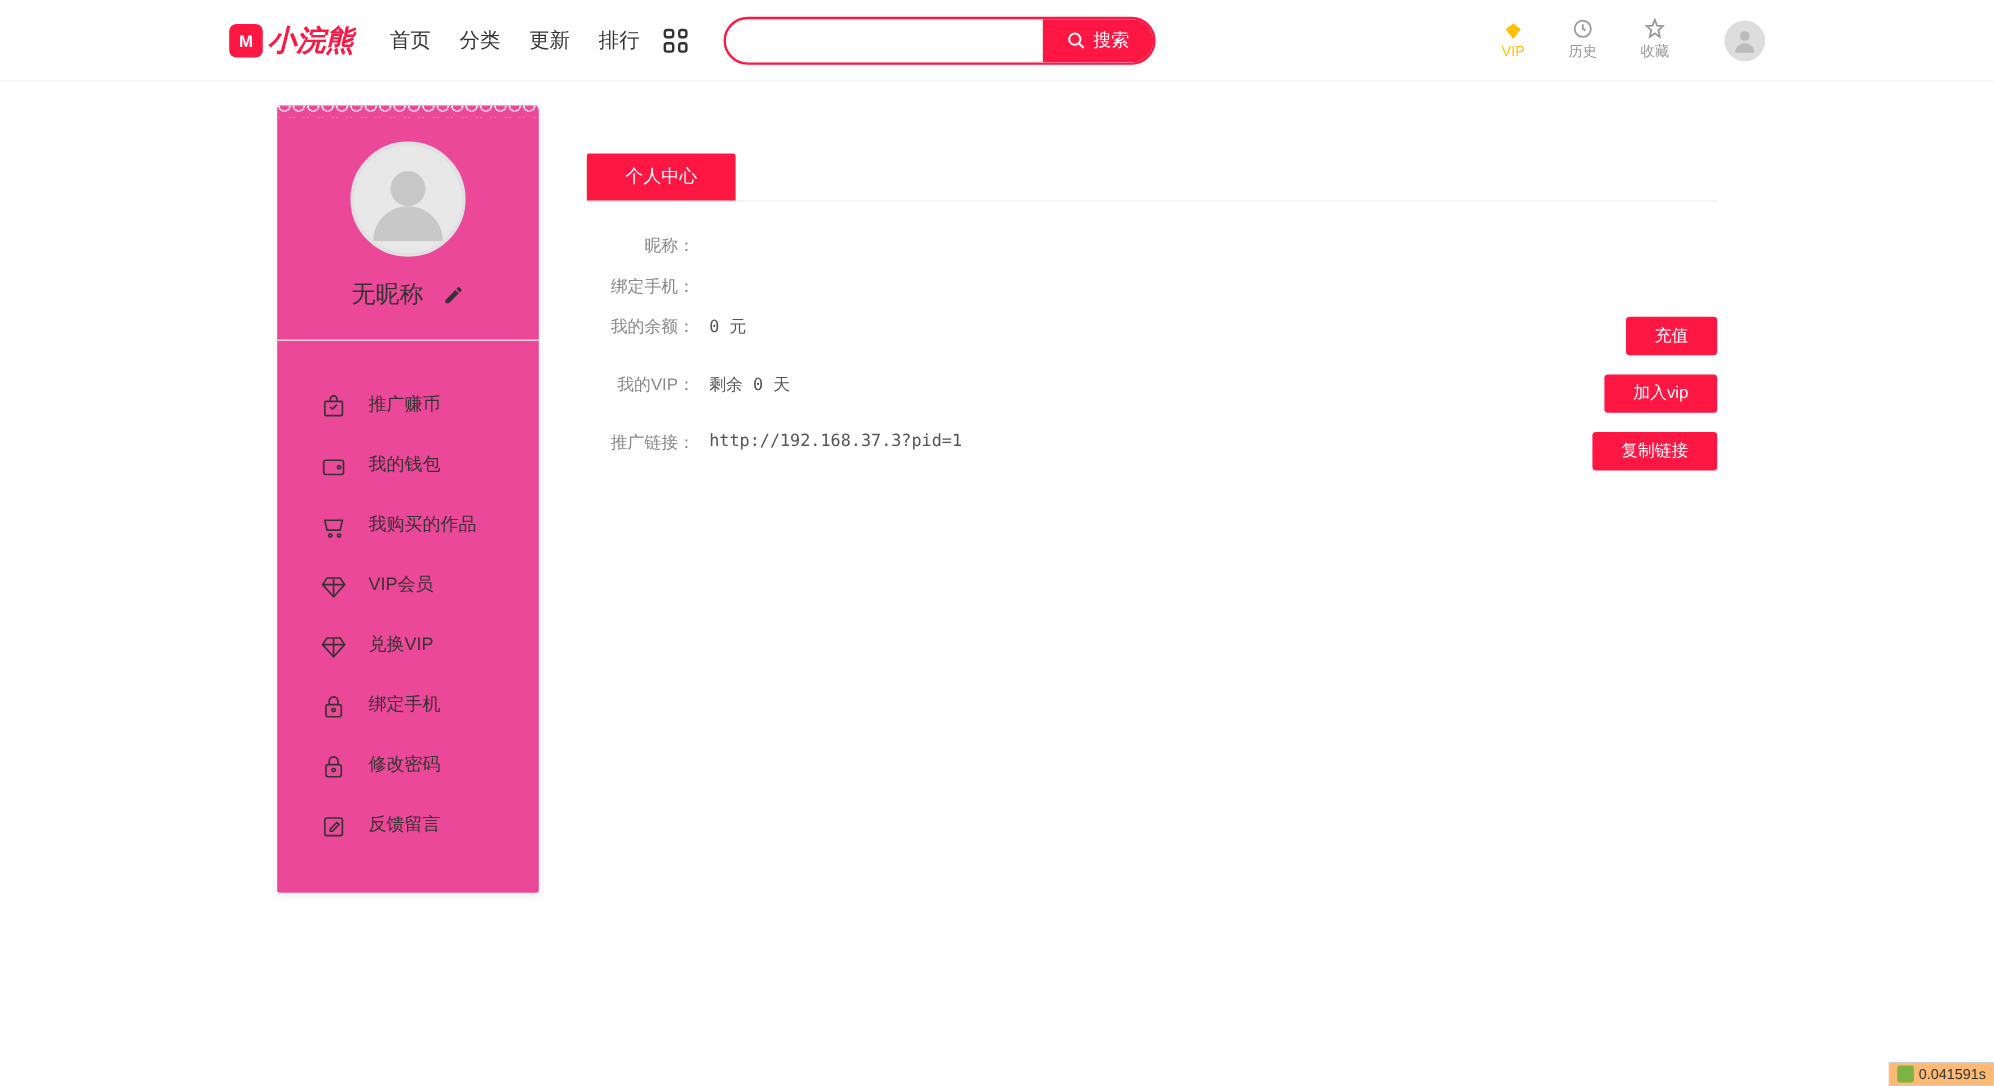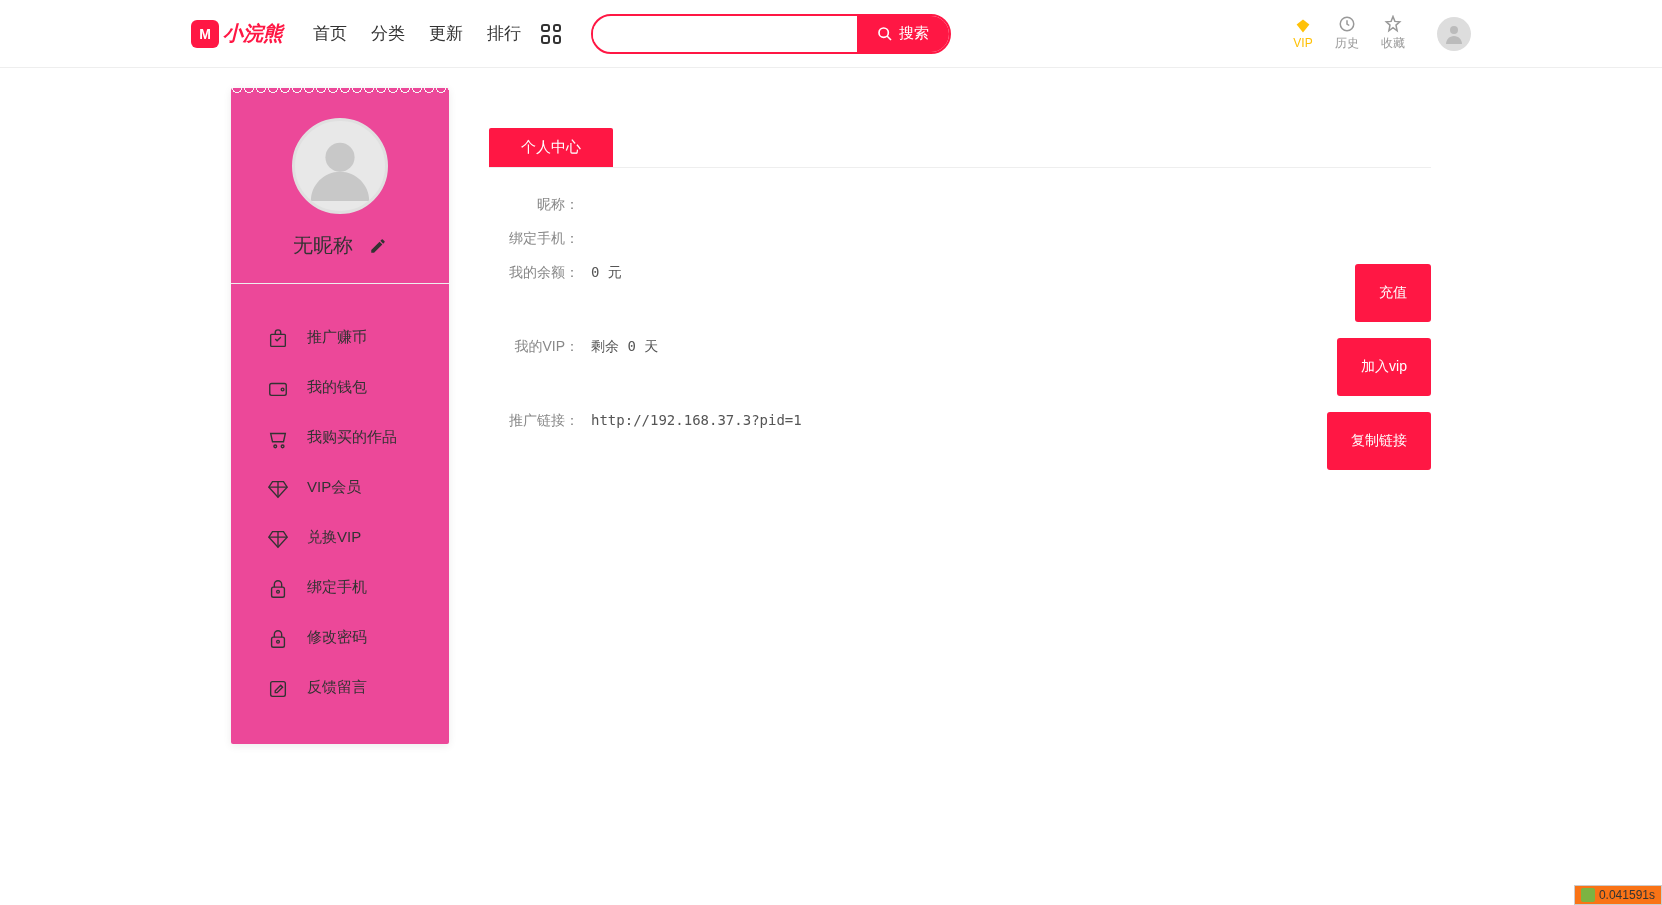--- a/index.html
+++ b/index.html
@@ -3,29 +3,29 @@
 <meta charset="utf-8">
 <style>
 * { margin: 0; padding: 0; box-sizing: border-box; }
 body { font-family: "Microsoft YaHei", Arial, sans-serif; background: #fff; color: #333; }
 
 
 .header { border-bottom: 1px solid #eee; height: 68px; display: flex; align-items: center; padding: 0 40px; }
 .header-inner { width: 100%; max-width: 1280px; margin: 0 auto; display: flex; align-items: center; }
 .logo { display: flex; align-items: center; margin-right: 30px; }
 .logo-badge { width: 28px; height: 28px; background: #ff1744; border-radius: 6px; display: flex; align-items: center; justify-content: center; color: #fff; font-weight: bold; font-size: 14px; margin-right: 4px; }
-.logo-text { font-size: 20px; font-weight: bold; color: #ff1744; font-style: italic; }
+.logo-text { font-size: 24px; font-weight: bold; color: #ff1744; font-style: italic; }
 .nav { display: flex; gap: 24px; margin-right: 20px; justify-content: space-between; }
 .nav-item { font-size: 17px; color: #333; cursor: pointer; }
 .grid-icon { width: 20px; height: 20px; display: grid; grid-template-columns: 1fr 1fr; grid-template-rows: 1fr 1fr; gap: 3px; margin-right: 30px; cursor: pointer; }
 .grid-icon span { border: 2px solid #333; border-radius: 3px; }
 .search-wrap { display: flex; align-items: center; border: 2px solid #ff1744; border-radius: 30px; overflow: hidden; height: 40px; width: 360px; }
 .search-input { flex: 1; border: none; outline: none; padding: 0 16px; font-size: 14px; }
 .search-btn { background: #ff1744; color: #fff; border: none; height: 100%; padding: 0 20px; display: flex; align-items: center; gap: 6px; cursor: pointer; font-size: 15px; }
-.header-right { margin-left: auto; display: flex; align-items: center; gap: 22px; }
+.header-right { margin-left: auto; display: flex; align-items: center; gap: 36px; }
 .hr-item { display: flex; flex-direction: column; align-items: center; font-size: 12px; color: #999; cursor: pointer; }
 .hr-item.vip { color: #ffc107; }
 .hr-item .icn { font-size: 18px; margin-bottom: 2px; }
 .avatar-hdr { width: 34px; height: 34px; border-radius: 50%; background: #ddd; display: flex; align-items: center; justify-content: center; margin-left: 10px; }
 
 
 .container { max-width: 1280px; margin: 0 auto; display: flex; gap: 40px; padding: 20px 40px; align-items: flex-start; }
 .sidebar { width: 218px; background: #ec4899; box-shadow: 0 2px 8px rgba(0,0,0,0.08); border-radius: 2px; position: relative; }
 .sidebar::before { content: ""; display: block; height: 10px; background-image: radial-gradient(circle at 6px 0, transparent 4px, #f5f5f5 4px, #f5f5f5 5px, transparent 5px); background-size: 12px 10px; background-repeat: repeat-x; }
 .side-profile { text-align: center; padding: 20px 0 24px; border-bottom: 1px solid #eee; }
@@ -37,24 +37,24 @@
 .side-menu-item .micn { width: 22px; height: 22px; display: flex; align-items: center; justify-content: center; }
 
 
 .main { flex: 1; padding-top: 40px; }
 .tab-header { border-bottom: 1px solid #eee; display: flex; }
 .tab { background: #ff1744; color: #fff; padding: 10px 32px; font-size: 15px; border-radius: 2px 2px 0 0; }
 .info-list { padding: 20px 0; }
 .info-row { display: flex; padding: 8px 0; font-size: 14px; color: #555; }
 .info-label { width: 90px; text-align: right; margin-right: 12px; color: #888; }
 .info-value { flex: 1; font-family: monospace; }
-.info-btn { background: #ff1744; color: #fff; border: none; padding: 20px 24px; border-radius: 3px; cursor: pointer; font-size: 14px; }
-
-
-.perf { position: fixed; bottom: 0; right: 0; background: #f97316; border: 1px solid #ccc; padding: 2px 6px; font-size: 12px; display: flex; align-items: flex-start; gap: 4px; }
+.info-btn { background: #ff1744; color: #fff; border: none; padding: 7px 24px; border-radius: 3px; cursor: pointer; font-size: 14px; }
+
+
+.perf { position: fixed; bottom: 0; right: 0; background: #fdba74; border: 1px solid #ccc; padding: 2px 6px; font-size: 12px; display: flex; align-items: flex-start; gap: 4px; }
 .perf-ic { width: 14px; height: 14px; background: #7cb342; border-radius: 2px; }
 
 svg { display: block; }
 </style>
 </head>
 <body>
 
 <div class="header">
   <div class="header-inner">
     <div class="logo">

